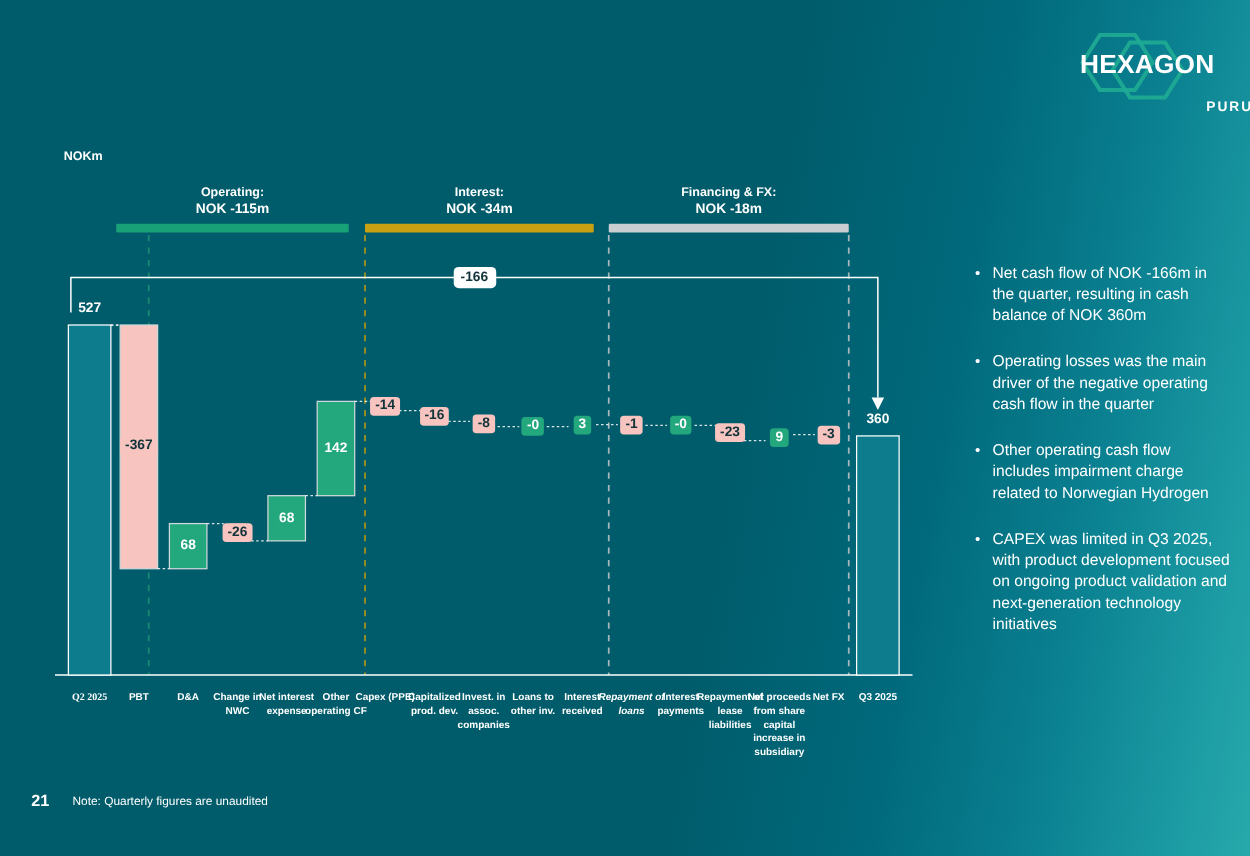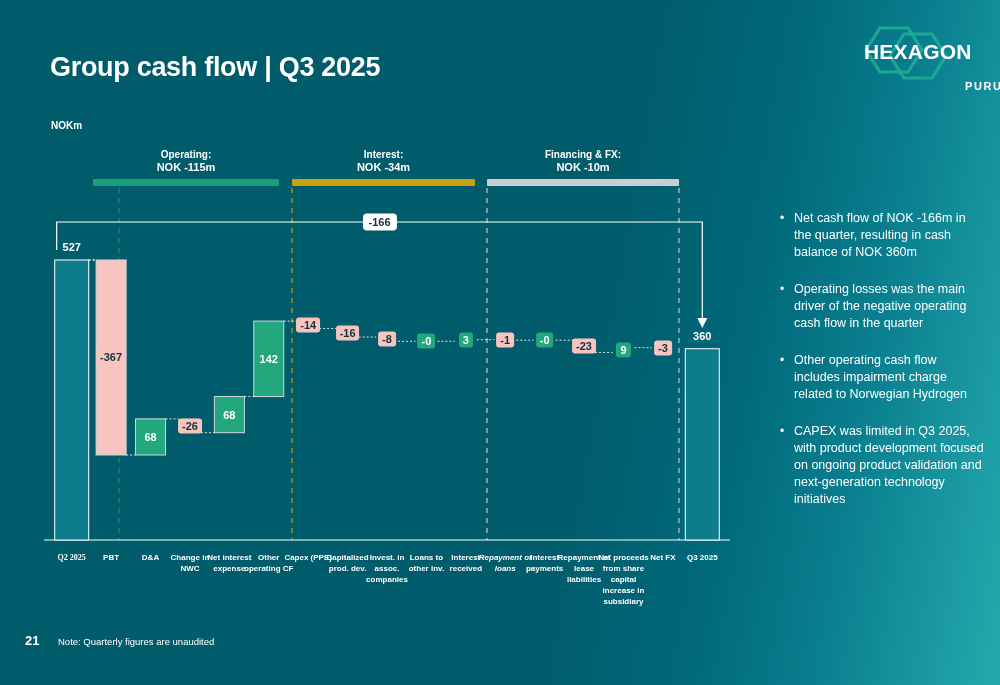--- a/index.html
+++ b/index.html
@@ -92,21 +92,20 @@
     font-size: 9.5px; color: #ffffff;
   }
 </style>
 </head>
 <body>
 
 <div id="bg-gradient"></div>
 
 <div id="slide">
 
-  <div id="title">Group cash flow | Q3 2025</div>
   <div id="axis-unit">NOKm</div>
 
   <div id="logo">
     <svg width="140" height="62" viewBox="0 0 140 62">
       <polygon points="38,4 66,4 80,26 66,48 38,48 24,26" fill="none" stroke="#1faa94" stroke-width="3.2" opacity="0.95"></polygon>
       <polygon points="62,10 90,10 104,32 90,54 62,54 48,32" fill="none" stroke="#1faa94" stroke-width="3.2" opacity="0.95"></polygon>
     </svg>
     <div id="logo-word">HEXAGON</div>
     <div id="logo-sub">PURUS</div>
   </div>
@@ -123,21 +122,21 @@
     <div class="cat-title">
       <span class="sc">Interest:</span><br>
       <span>NOK -34m</span>
     </div>
     <div class="cat-bar" style="background:#c8a012;"></div>
   </div>
 
   <div class="cat-group" style="left:487px; top:148px; width:192px;">
     <div class="cat-title">
       <span class="sc">Financing &amp; FX:</span><br>
-      <span>NOK -10m</span>
+      <span>NOK -18m</span>
     </div>
     <div class="cat-bar" style="background:#c9ced1;"></div>
   </div>
 
   <div id="chart">
     <svg id="chart-svg" width="760" height="610">
         <line x1="292" y1="188" x2="292" y2="540" stroke="#b89a12" stroke-width="1.4" stroke-dasharray="5 5" opacity="0.9"></line>
         <line x1="487" y1="188" x2="487" y2="540" stroke="#b9c0c4" stroke-width="1.4" stroke-dasharray="5 5" opacity="0.9"></line>
         <line x1="119" y1="188" x2="119" y2="540" stroke="#1c8e74" stroke-width="1.4" stroke-dasharray="5 5" opacity="0.9"></line>
         <line x1="679" y1="188" x2="679" y2="540" stroke="#b9c0c4" stroke-width="1.4" stroke-dasharray="5 5" opacity="0.9"></line>

